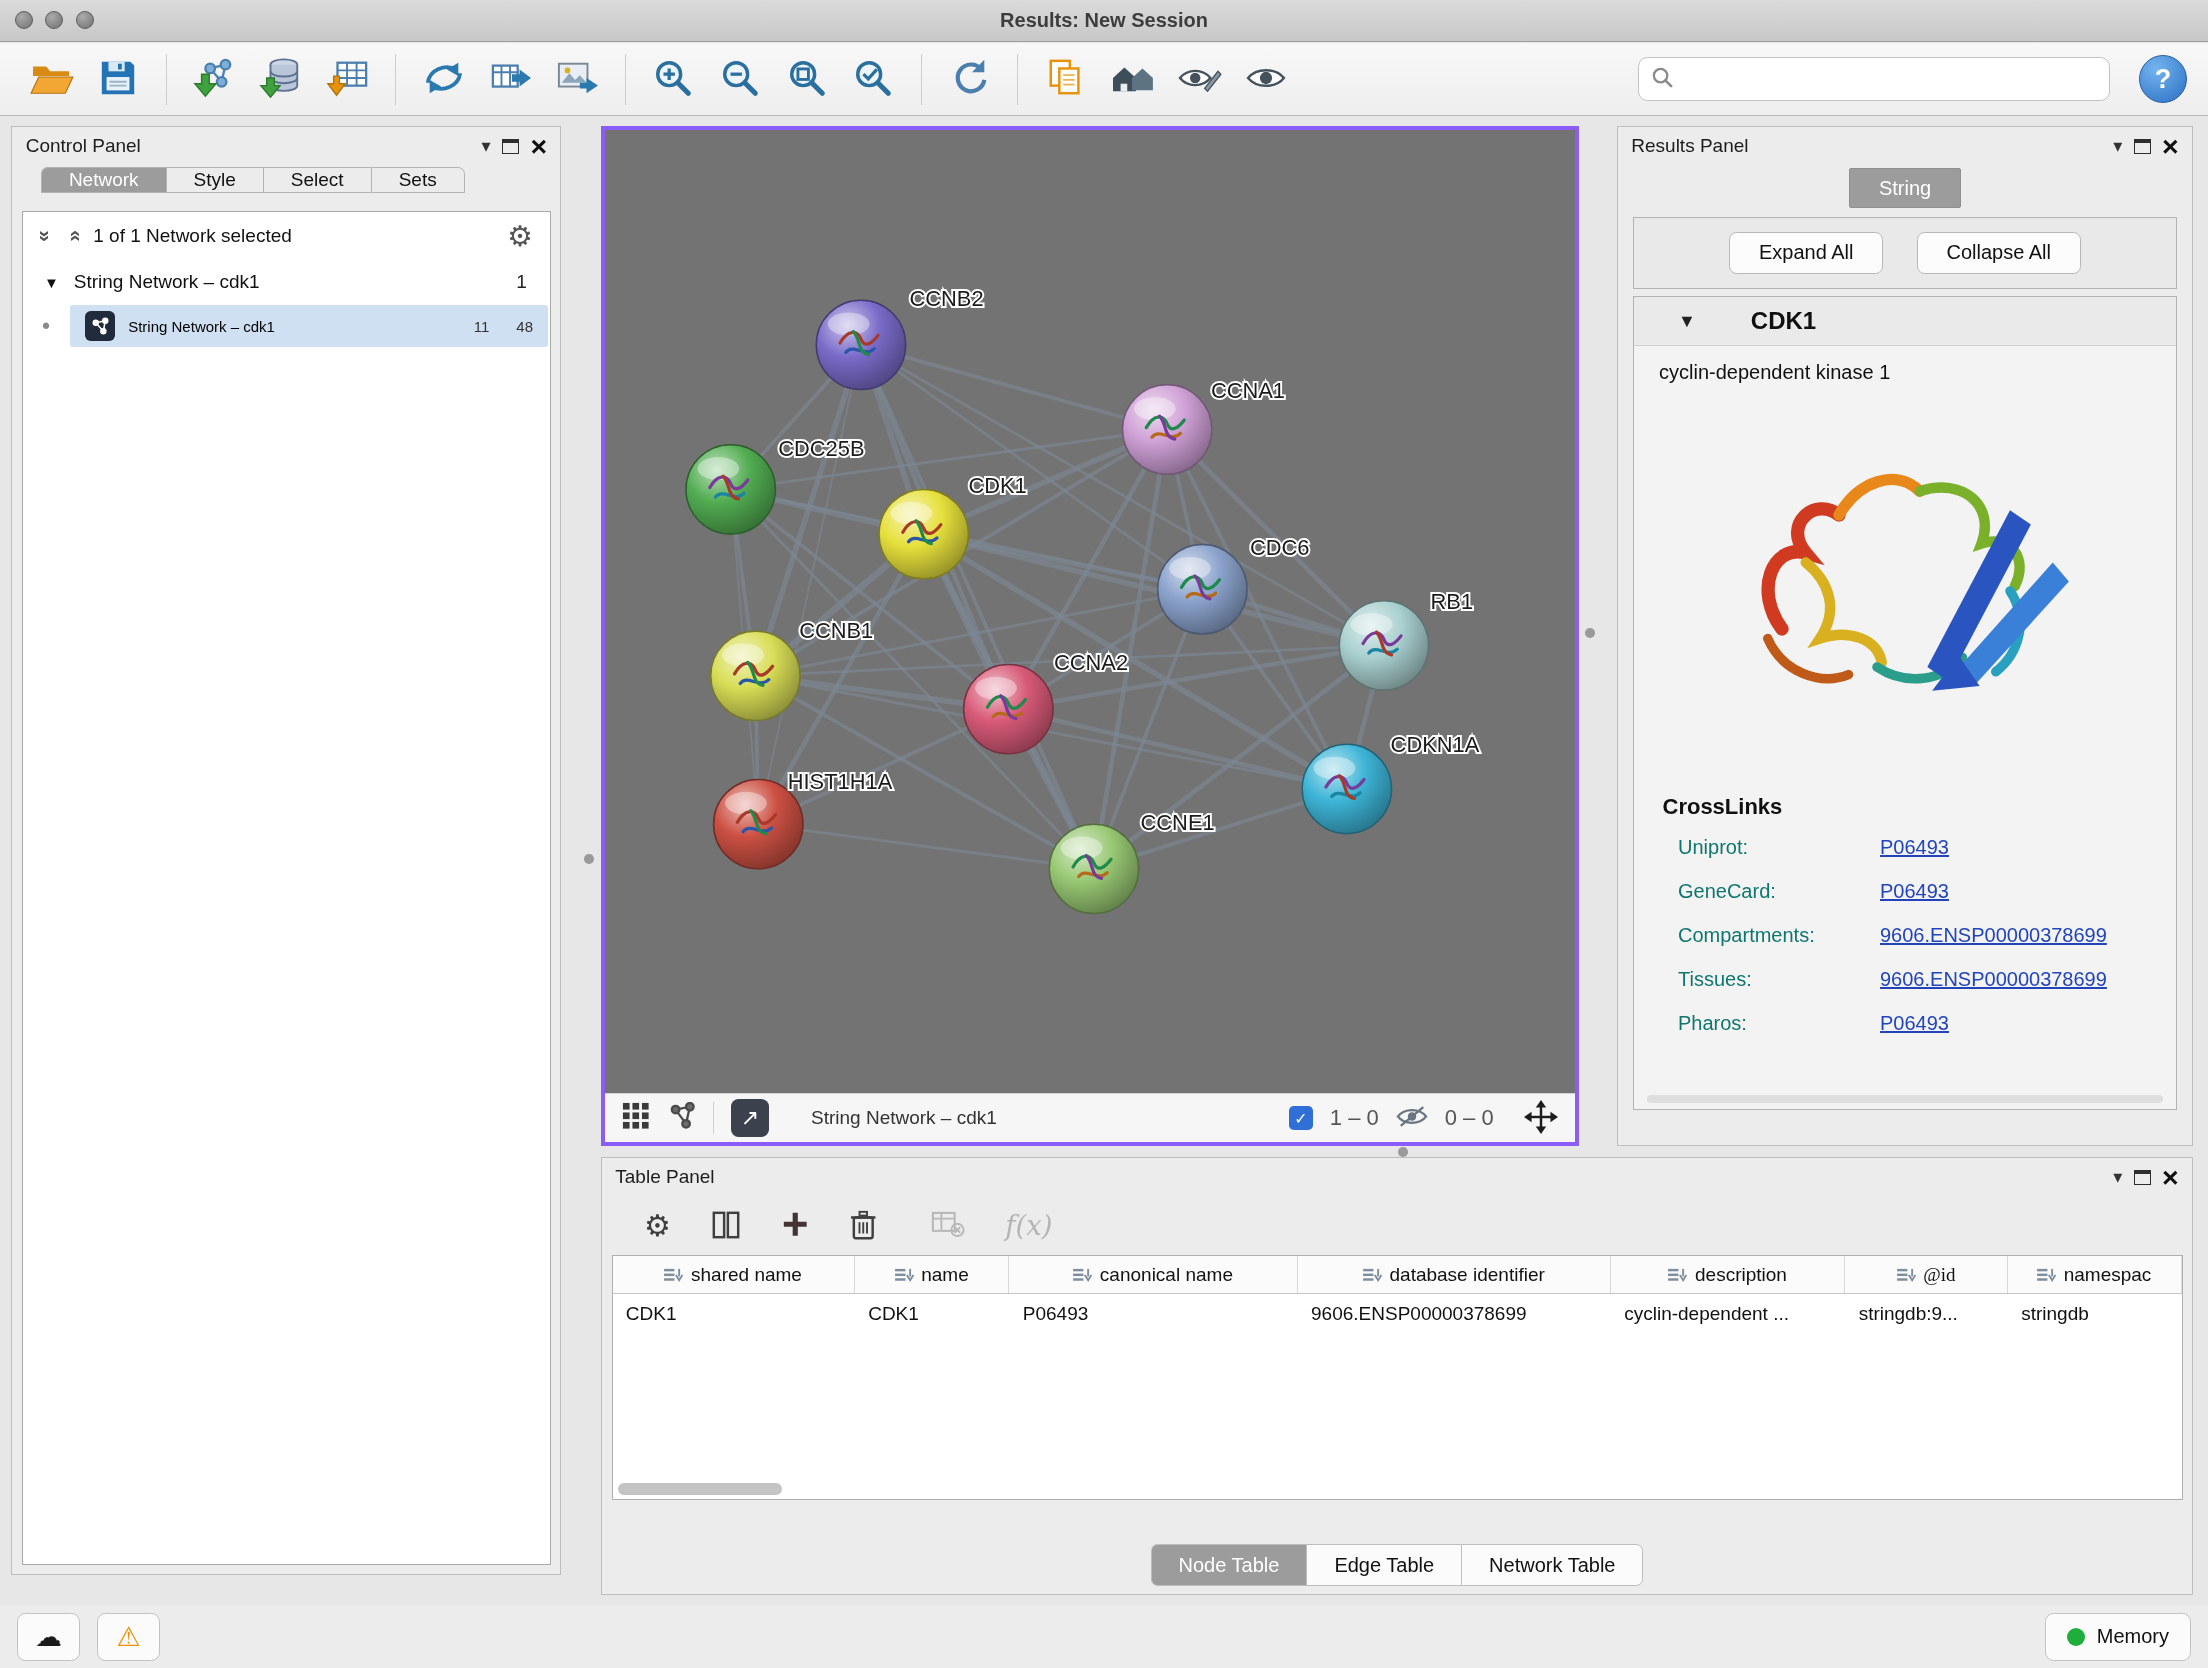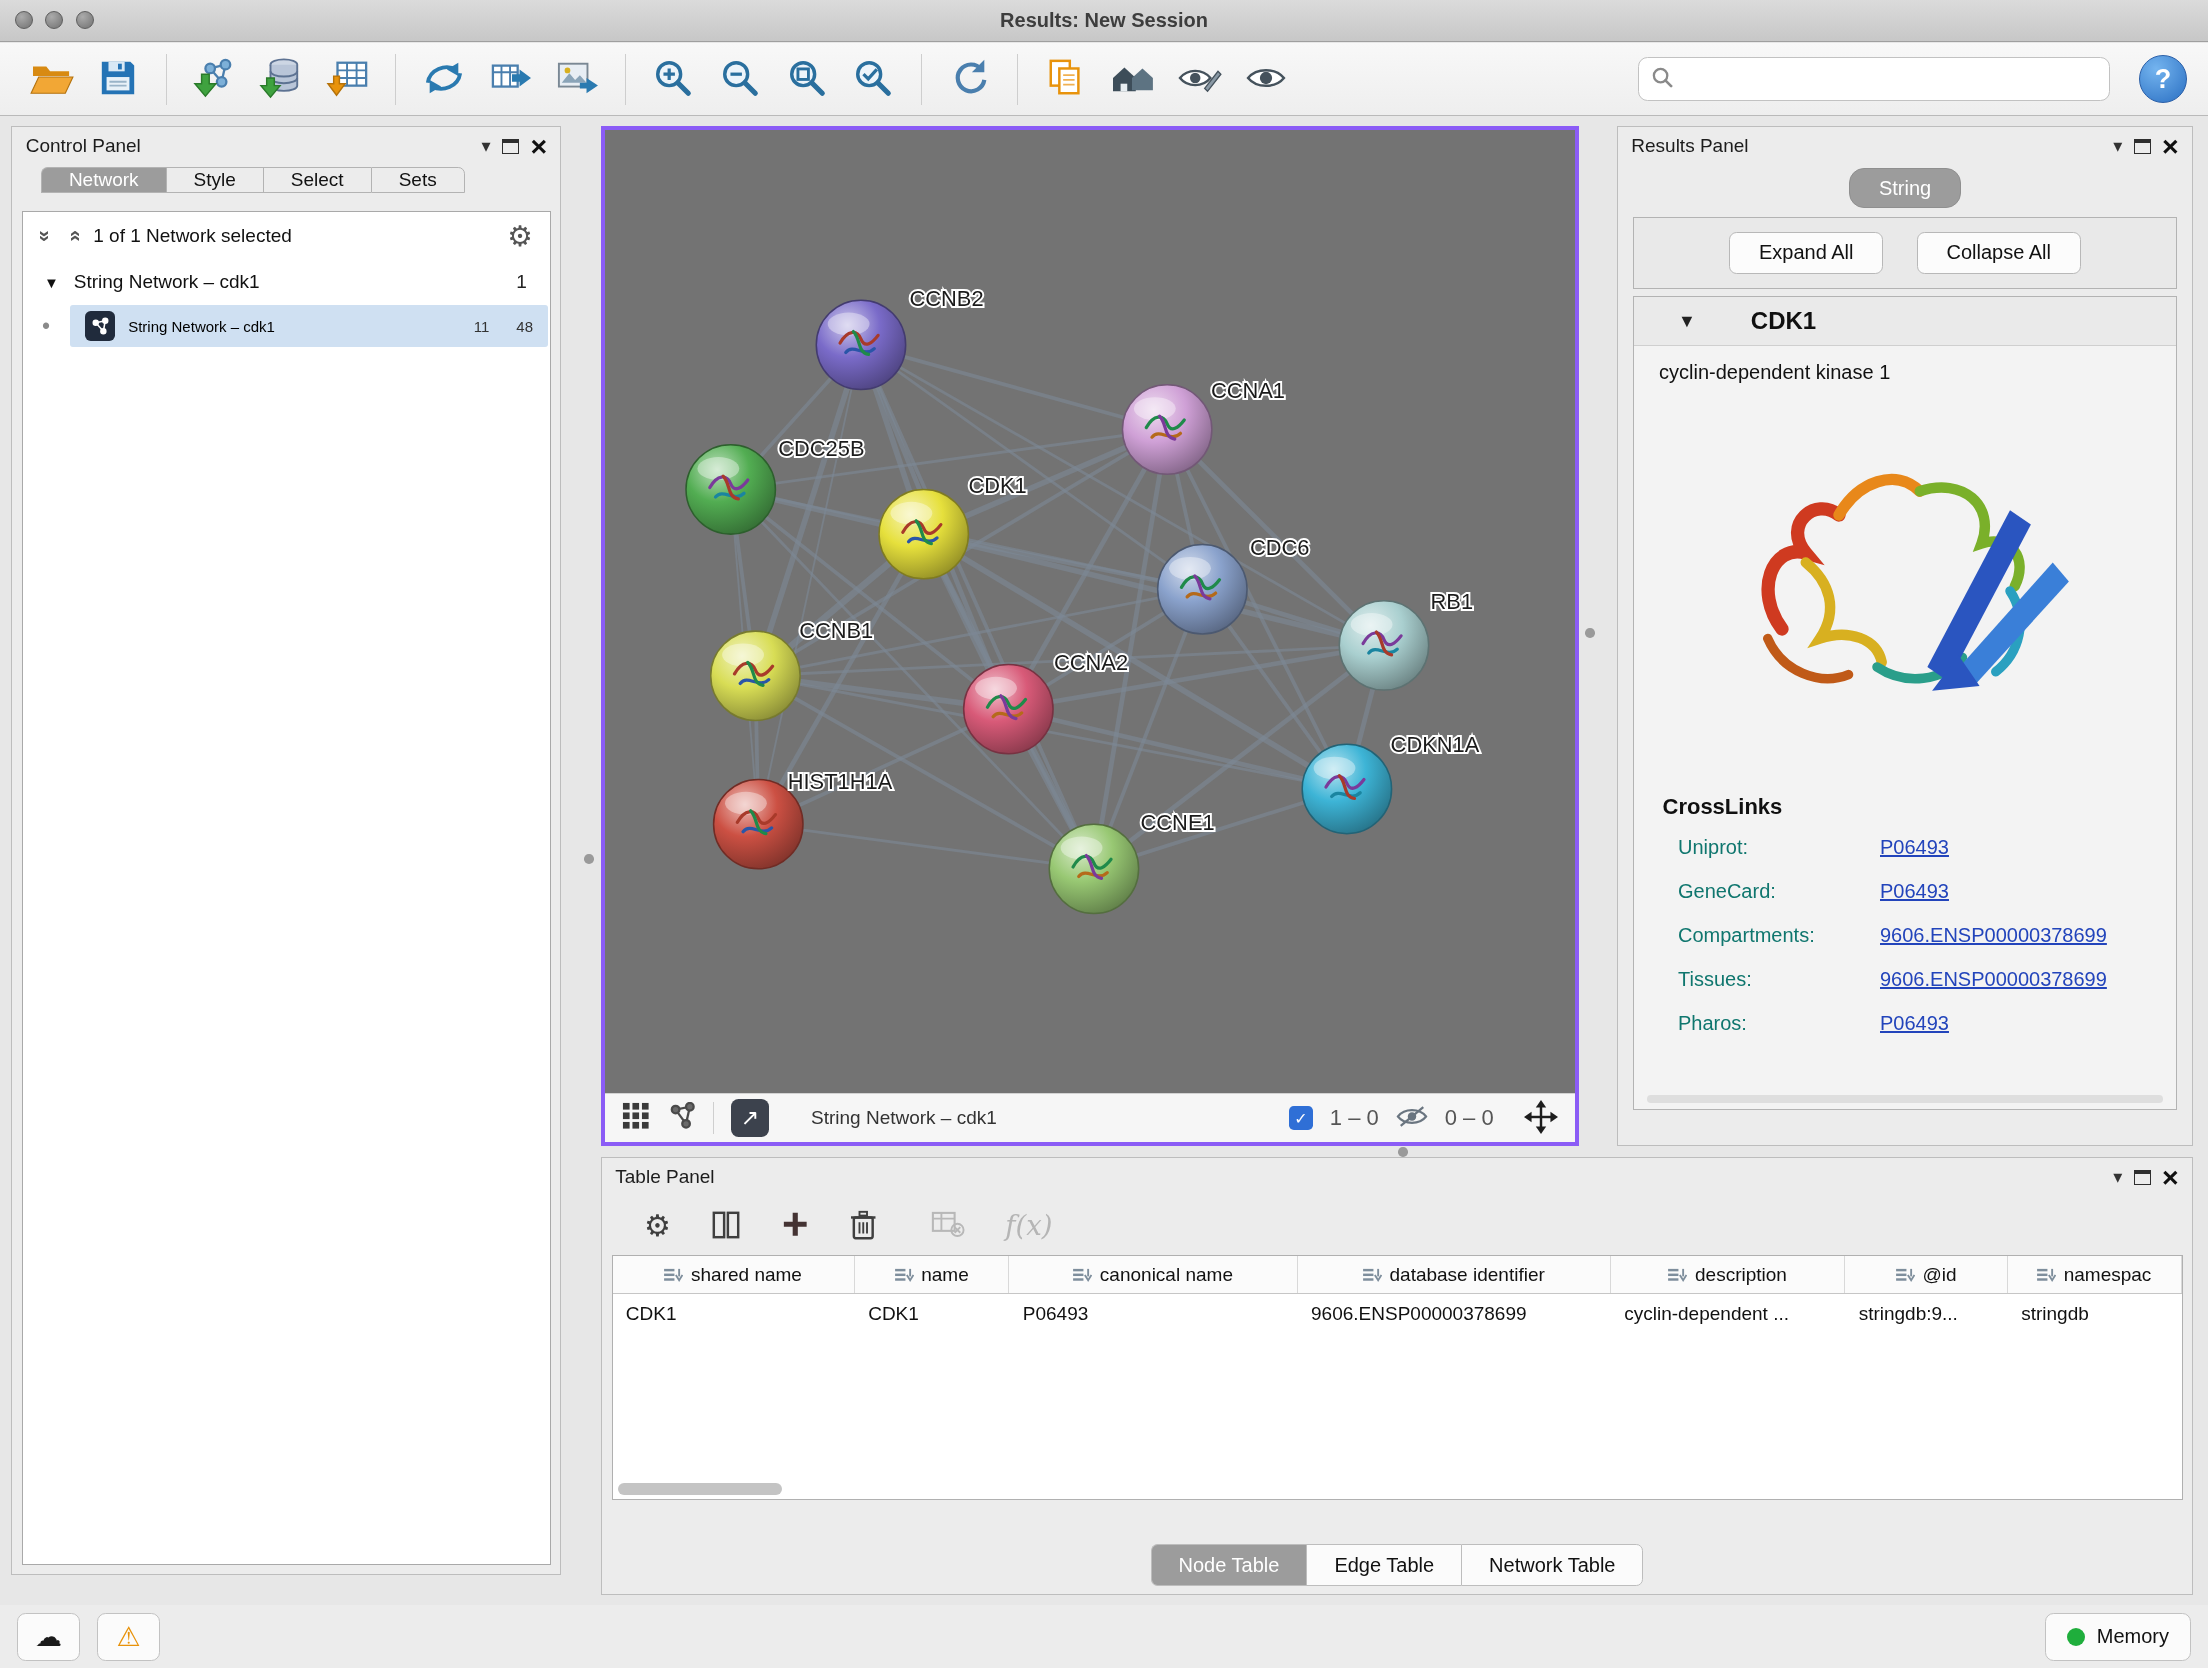--- a/index.html
+++ b/index.html
@@ -60,21 +60,21 @@
 .nsep{width:1px;height:32px;background:#cfcfcf}
 .darkbtn{width:38px;height:38px;border-radius:7.6px;background:#3c424d;color:#fff;font-size:22px;display:flex;align-items:center;justify-content:center}
 .nettitle{font-size:19px;color:#333;margin-left:25px}
 .netsp{flex:1}
 .cb{width:24px;height:24px;border-radius:4.8px;background:#2f6fd6;color:#fff;font-size:16px;display:flex;align-items:center;justify-content:center}
 .cnttxt{font-size:22px;color:#555}
 
 
 #results{left:1617px;top:126px;width:576px;height:1020px}
 .rtabwrap{display:flex;justify-content:center;align-items:center;height:46px}
-.seg{padding:7.6px 28.5px;font-size:20px;border:1px solid #8f8f8f;border-radius:15px;background:#9c9c9c;color:#fff}
+.seg{padding:7.6px 28.5px;font-size:20px;border:1px solid #8f8f8f;border-radius:2px;background:#9c9c9c;color:#fff}
 .rbox1{margin:5.7px 15px 0;border:1px solid #b3b3b3;background:#e9e9e9;height:72px;display:flex;align-items:center;justify-content:center;gap:34px}
 .btn{background:#fcfcfc;border:1px solid #b8b8b8;border-radius:7.6px;padding:8.6px 28.5px;font-size:20px;color:#111}
 .rbox2{margin:7.6px 15px 0;border:1px solid #b3b3b3;background:#f3f3f3;height:814px;position:relative}
 .sechdr{height:49px;background:#eaeaea;border-bottom:1px solid #cfcfcf;display:flex;align-items:center}
 .sechdr .tri{margin-left:44px;font-size:18px;color:#222}
 .sechdr .gene{font-size:24px;font-weight:bold;margin-left:55px;color:#101010}
 .gdesc{font-size:20px;color:#111;padding:15px 0 0 25px}
 .pimgwrap{display:flex;justify-content:center;margin-top:17px}
 .xl-title{font-size:22px;font-weight:bold;padding:28.5px 0 5.7px 28.5px;color:#101010}
 .xlrow{height:44px;display:flex;align-items:center;font-size:20px}
@@ -725,21 +725,21 @@
               <rect x="0" y="2" width="11" height="2.6" fill="#7e8e9c"></rect>
               <rect x="0" y="7" width="11" height="2.6" fill="#7e8e9c"></rect>
               <rect x="0" y="12" width="11" height="2.6" fill="#7e8e9c"></rect>
               <g stroke="#7e8e9c" stroke-width="2" fill="none">
                 <line x1="16" y1="2" x2="16" y2="10"></line>
                 <path d="M12.5 8.5L16 14l3.5-5.5"></path>
               </g>
             </svg>
             <span>description</span>
           </div>
-          <div class="th" style="width: 163px;">
+          <div class="th" style="width: 163px; font-family: Liberation Serif, serif;">
             <svg width="19" height="16" viewBox="0 0 20 17">
               <rect x="0" y="2" width="11" height="2.6" fill="#7e8e9c"></rect>
               <rect x="0" y="7" width="11" height="2.6" fill="#7e8e9c"></rect>
               <rect x="0" y="12" width="11" height="2.6" fill="#7e8e9c"></rect>
               <g stroke="#7e8e9c" stroke-width="2" fill="none">
                 <line x1="16" y1="2" x2="16" y2="10"></line>
                 <path d="M12.5 8.5L16 14l3.5-5.5"></path>
               </g>
             </svg>
             <span>@id</span>

